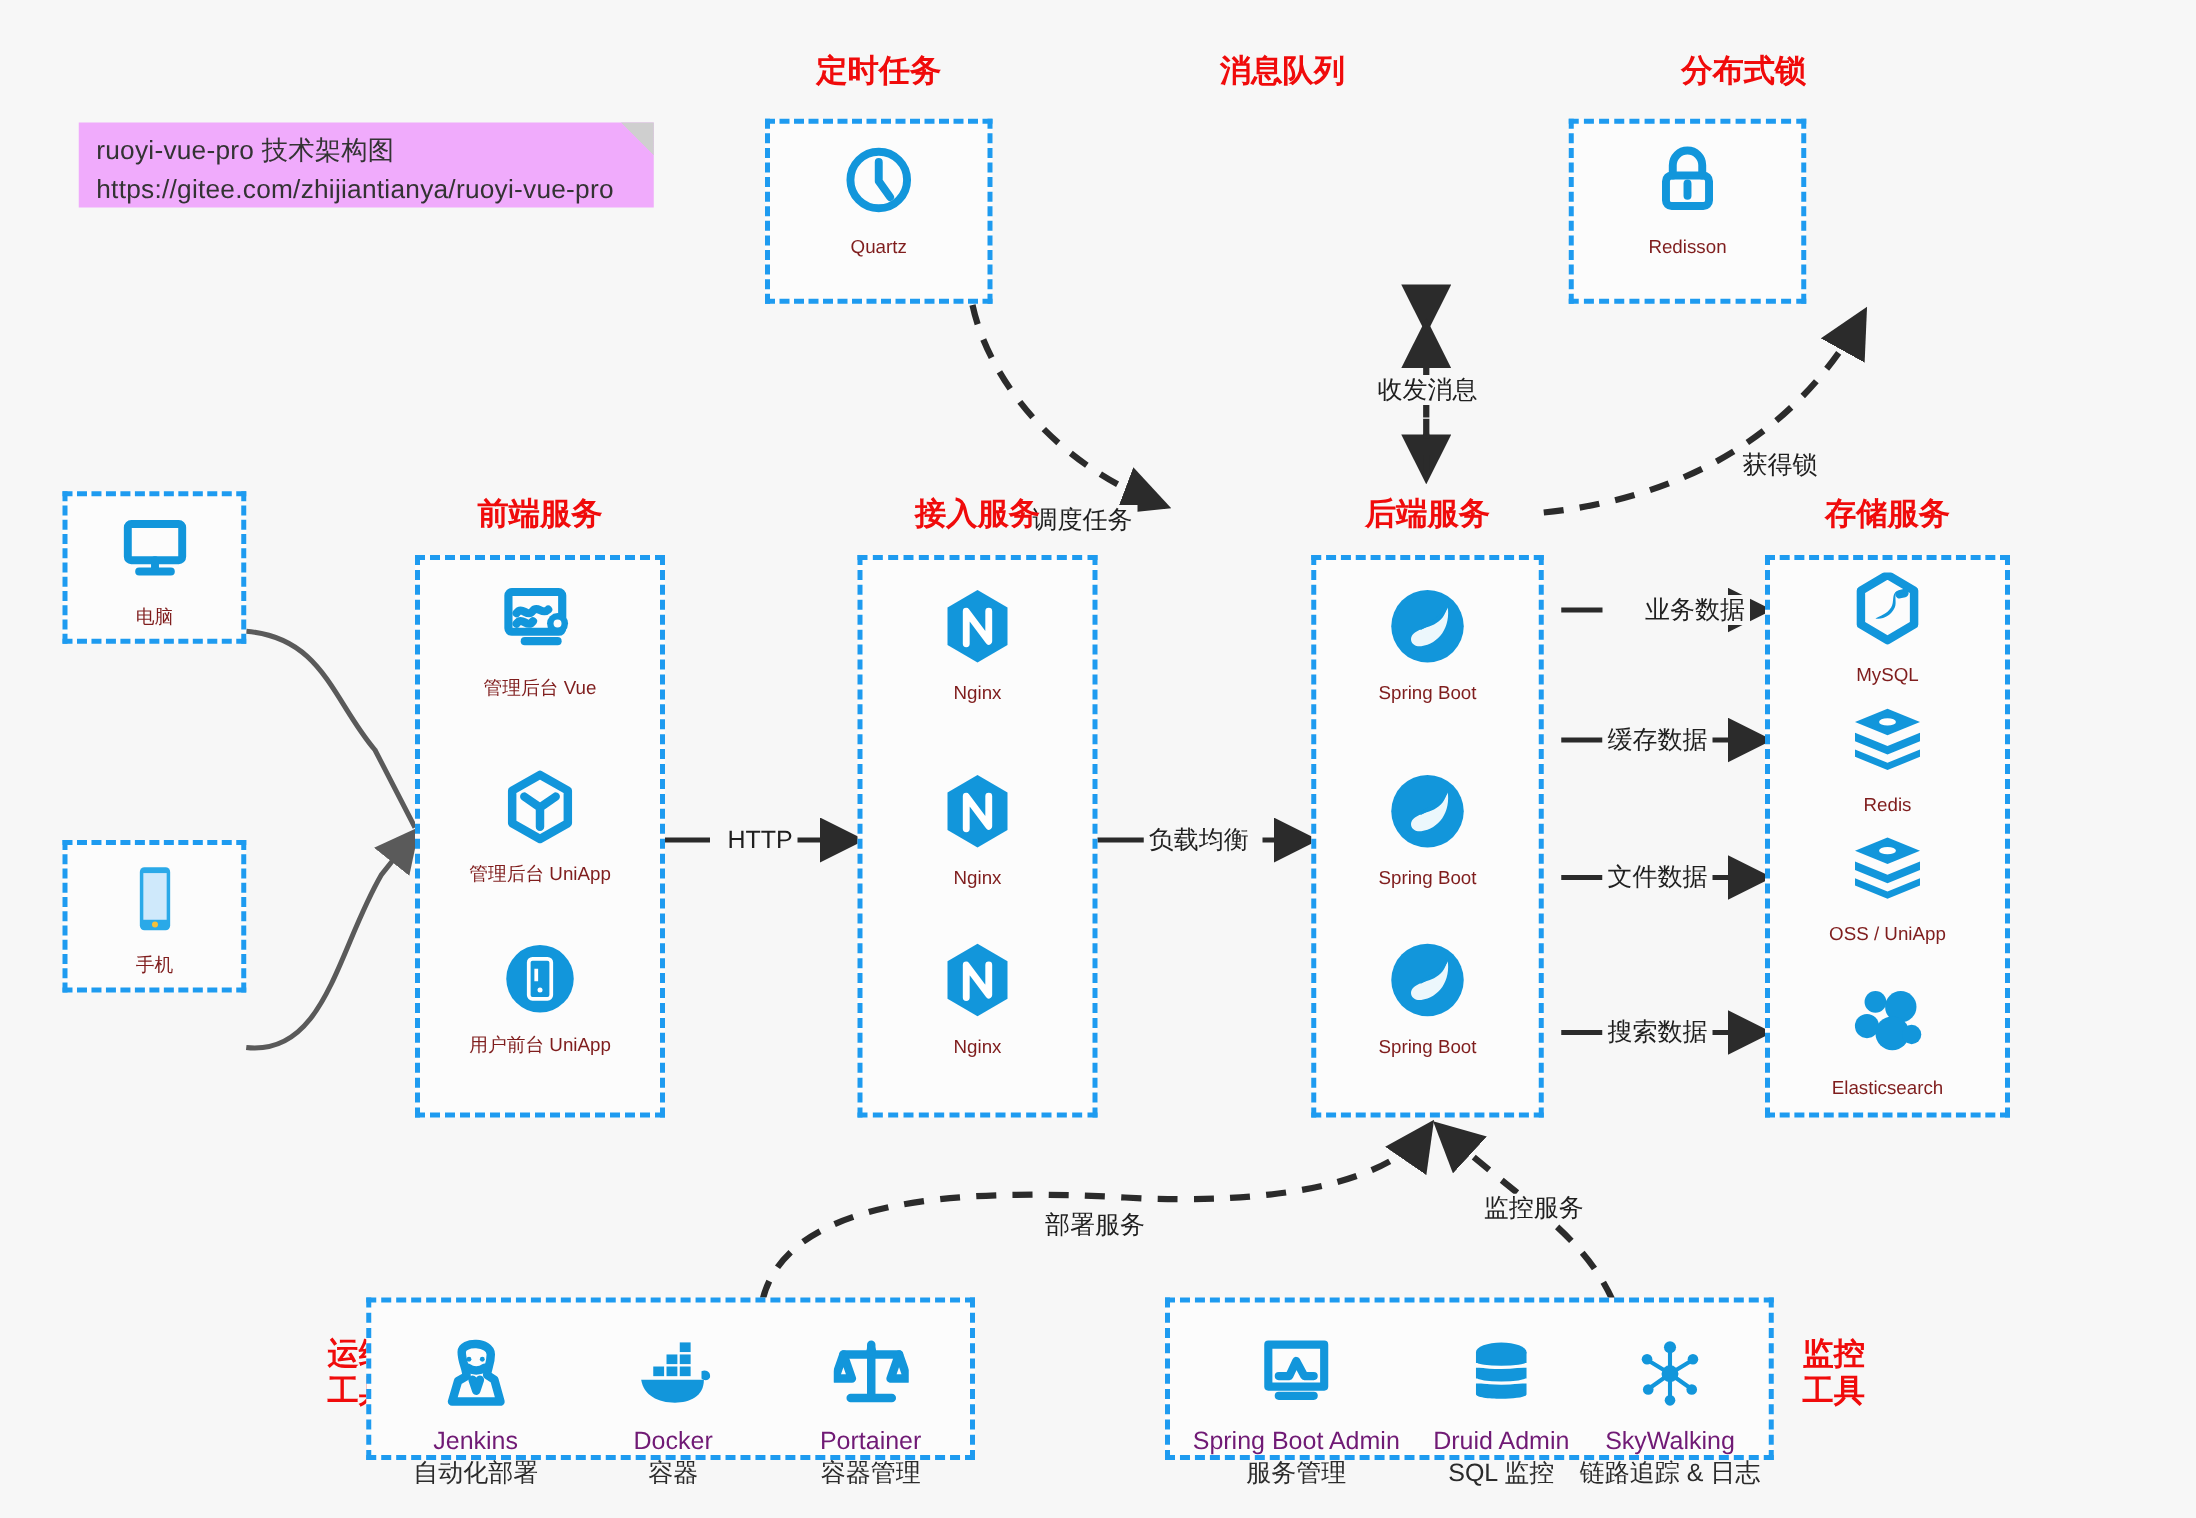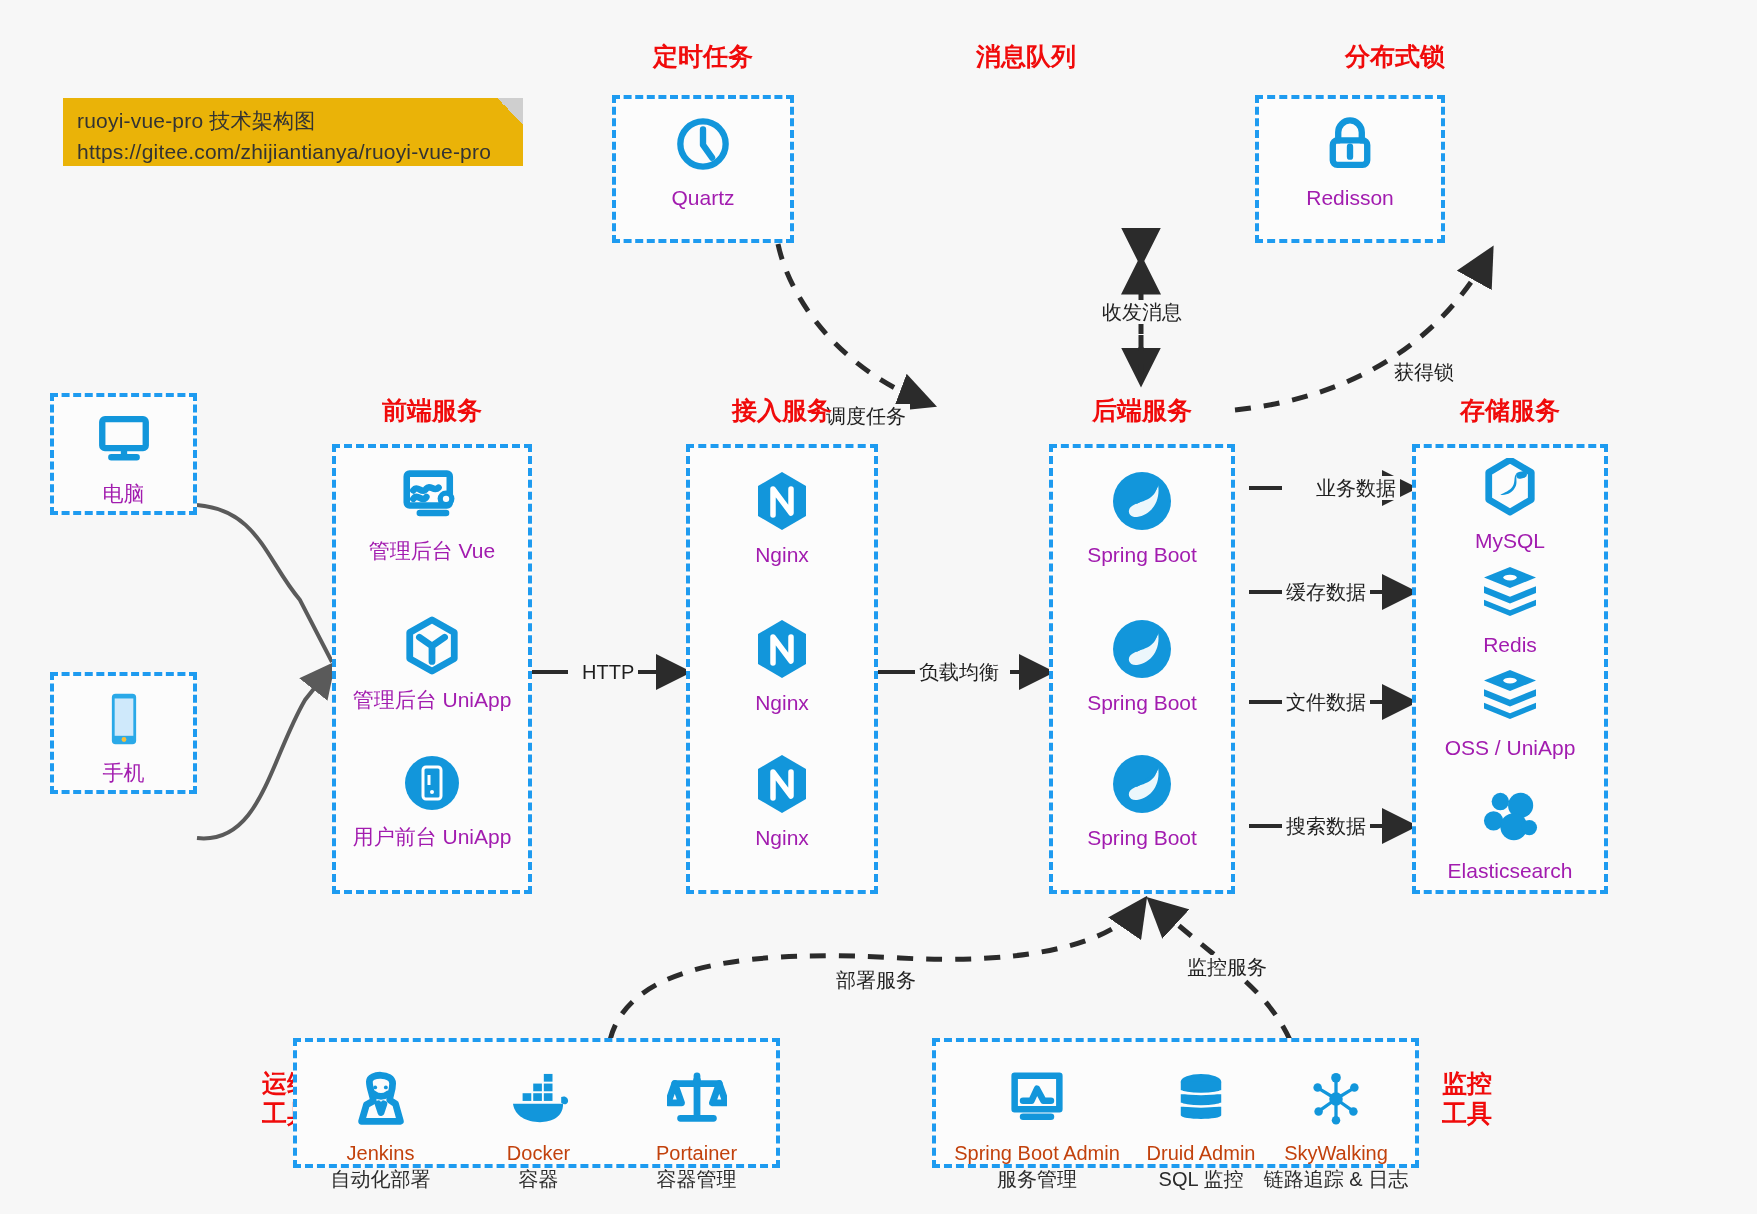--- a/index.html
+++ b/index.html
@@ -7,43 +7,43 @@
   body {
     width:1757px; height:1214px; position:relative; overflow:hidden;
     font-family:"Liberation Sans","DejaVu Sans",sans-serif;
     background:#f7f7f7;
   }
   #stage { position:absolute; inset:0; }
   svg.layer { position:absolute; left:0; top:0; width:1757px; height:1214px; pointer-events:none; }
 
   .note {
     position:absolute; left:63px; top:98px; width:460px; height:68px;
-    background:#eab308; color:#333; font-size:21px; line-height:31px;
+    background:#f0abfc; color:#333; font-size:21px; line-height:31px;
     padding:7px 0 0 14px; letter-spacing:.2px;
   }
   .note .fold { position:absolute; right:0; top:0; width:26px; height:26px;
     background:linear-gradient(225deg,#cfcfcf 0 50%, transparent 50%); }
   .note .l { display:block; white-space:nowrap; }
 
   .grp {
     position:absolute; border:4px dashed #1e9bf0; background:#fcfcfc;
   }
   .cap {
     position:absolute; color:#f00b0b; font-weight:bold; font-size:25px;
     white-space:nowrap; text-align:center;
   }
   .cap.side { line-height:30px; }
 
   .cell { position:absolute; width:100%; text-align:center; }
   .cell .ic { height:62px; display:flex; align-items:center; justify-content:center; }
-  .cell .lb { font-size:21px; color:#a21caf; margin-top:9px; line-height:27px; white-space:nowrap;}
+  .cell .lb { font-size:15px; color:#7f1d1d; margin-top:9px; line-height:27px; white-space:nowrap;}
 
   .hcell { position:absolute; top:24px; text-align:center; }
   .hcell .ic { height:66px; display:flex; align-items:center; justify-content:center; }
-  .hcell .lb { font-size:20px; color:#c2410c; margin-top:8px; line-height:26px; white-space:nowrap;}
+  .hcell .lb { font-size:20px; color:#701a75; margin-top:8px; line-height:26px; white-space:nowrap;}
   .hcell .lb2 { font-size:20px; color:#2b2b2b; line-height:26px; white-space:nowrap;}
 
   .edgelbl {
     position:absolute; font-size:20px; color:#1f1f1f; background:#f7f7f7;
     padding:0 4px; white-space:nowrap; line-height:24px;
   }
   .ibl { fill:none; stroke:#1296db; stroke-width:7; stroke-linecap:round; stroke-linejoin:round;}
 </style>
 </head>
 <body>

